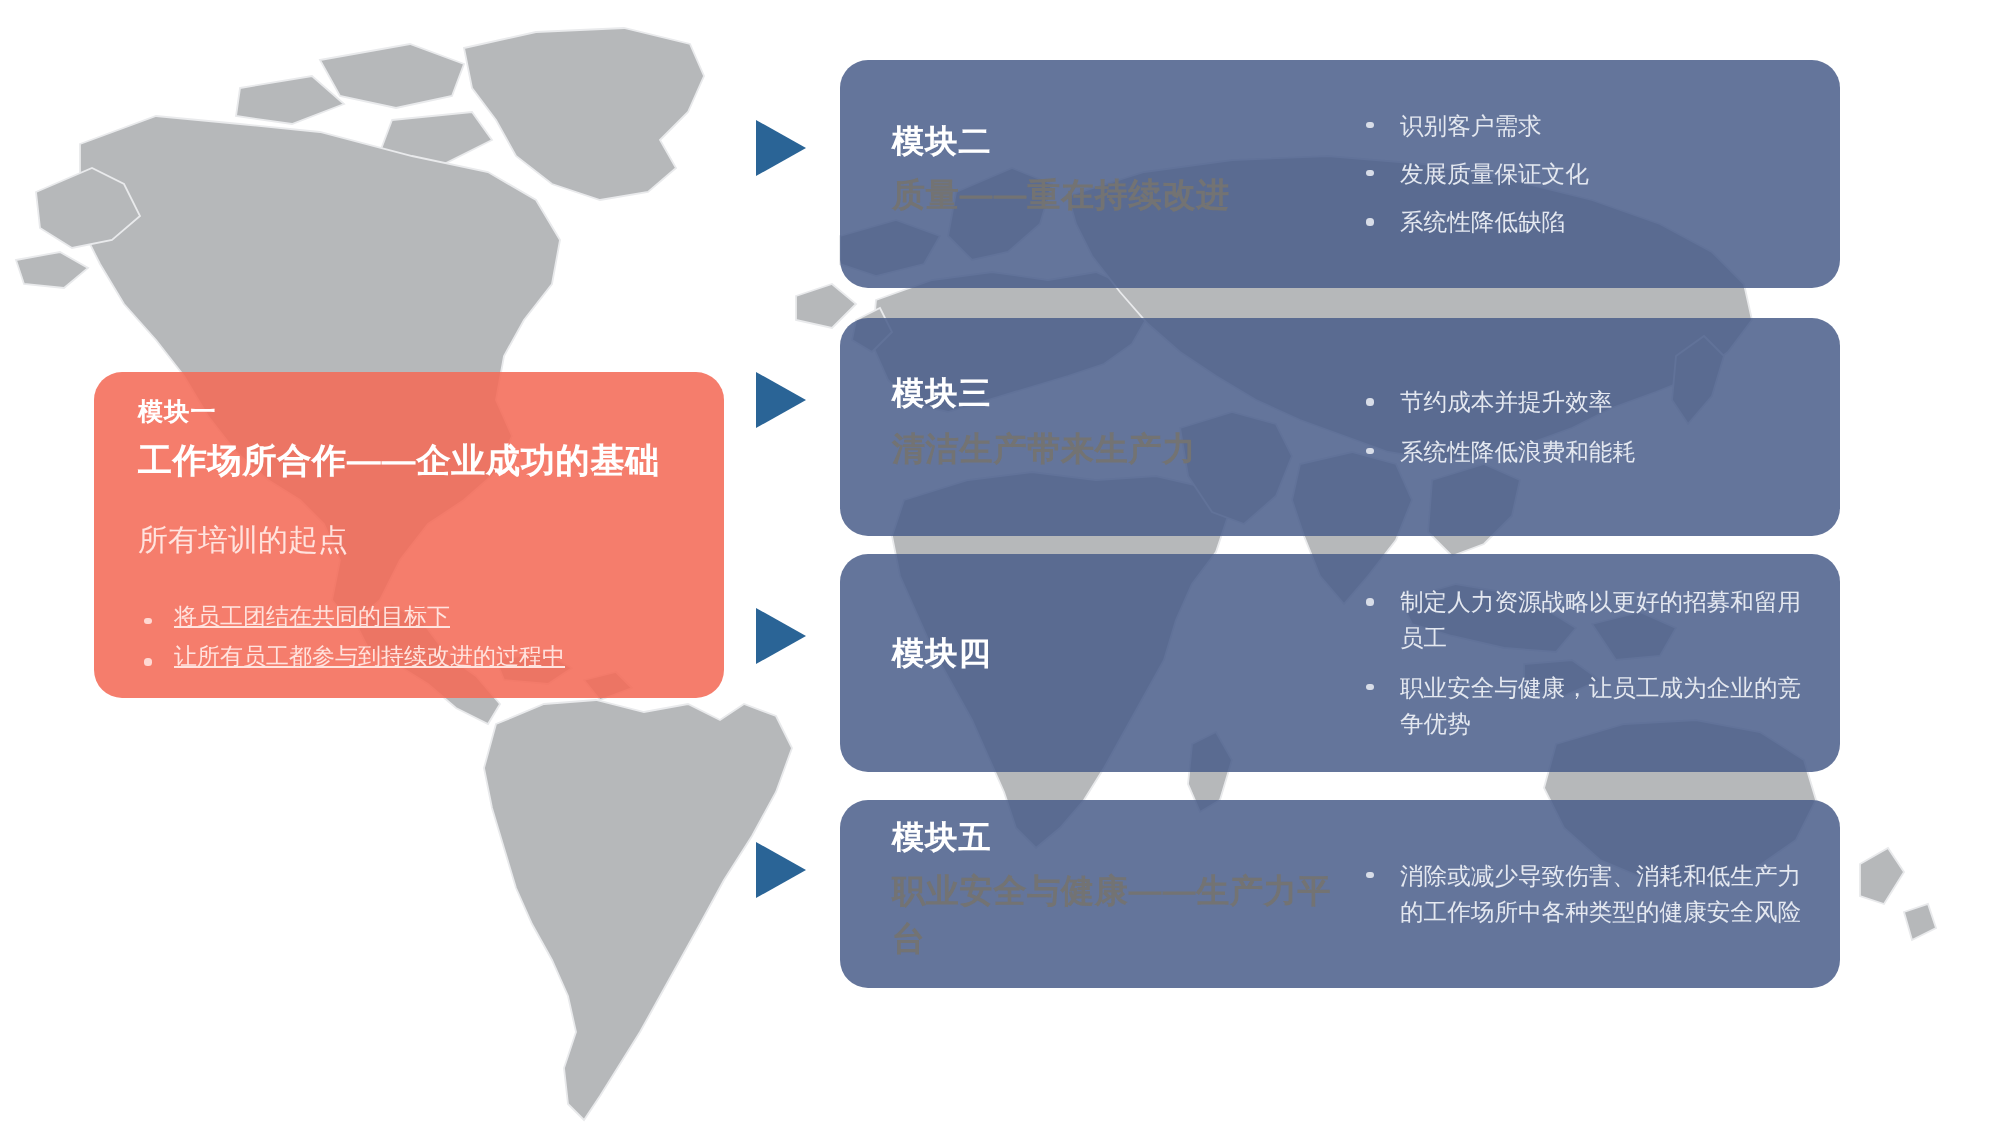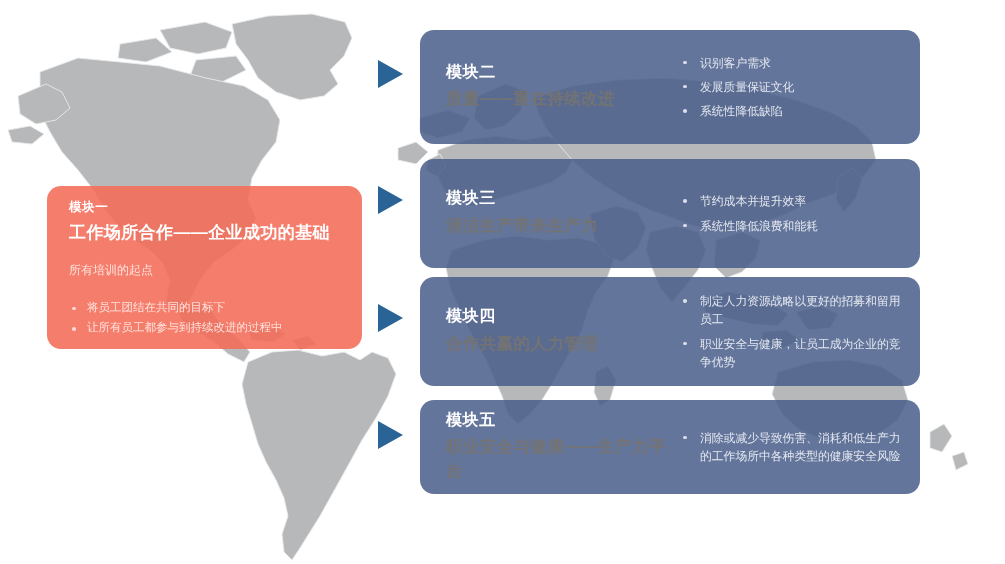--- a/index.html
+++ b/index.html
@@ -42,26 +42,26 @@
   }
   .red-eyebrow{
     font-size:12.5px; font-weight:bold; color:#ffffff;
     letter-spacing:.6px; margin-bottom:7px; line-height:1.1;text-align:right;
   }
   .red-title{
     font-size:17px; font-weight:bold; color:#ffffff;
     letter-spacing:.4px; line-height:1.25; margin-bottom:20px;
   }
   .red-sub{
-    font-size:12px; color:#ffe3de; line-height:1.2; margin-bottom:24px;
+    font-size:15px; color:#ffe3de; line-height:1.2; margin-bottom:24px;
   }
   .red-list{ list-style:none; }
   .red-list li{
     font-size:11.5px; color:#ffe3de; line-height:1.0;
-    margin-bottom:9px; position:relative; padding-left:18px;
+    margin-bottom:9px; position:relative; padding-left:18px;text-decoration:underline;
   }
   .red-list li:last-child{ margin-bottom:0; }
   .red-list li::before{
     content:""; position:absolute; left:3px; top:5px;
     width:3.5px; height:3.5px; border-radius:50%;
     background:#ffd9d3;
   }
 
   
   .card-blue{
@@ -221,21 +221,20 @@
       <ul class="blue-list">
         <li>节约成本并提升效率</li>
         <li>系统性降低浪费和能耗</li>
       </ul>
     </div>
   </div>
 
   <div class="card card-blue" id="card-m4">
     <div class="blue-left">
       <div class="blue-eyebrow">模块四</div>
-      <div class="blue-title">合作共赢的人力管理</div>
     </div>
     <div class="blue-right">
       <ul class="blue-list">
         <li>制定人力资源战略以更好的招募和留用员工</li>
         <li>职业安全与健康，让员工成为企业的竞争优势</li>
       </ul>
     </div>
   </div>
 
   <div class="card card-blue" id="card-m5">

